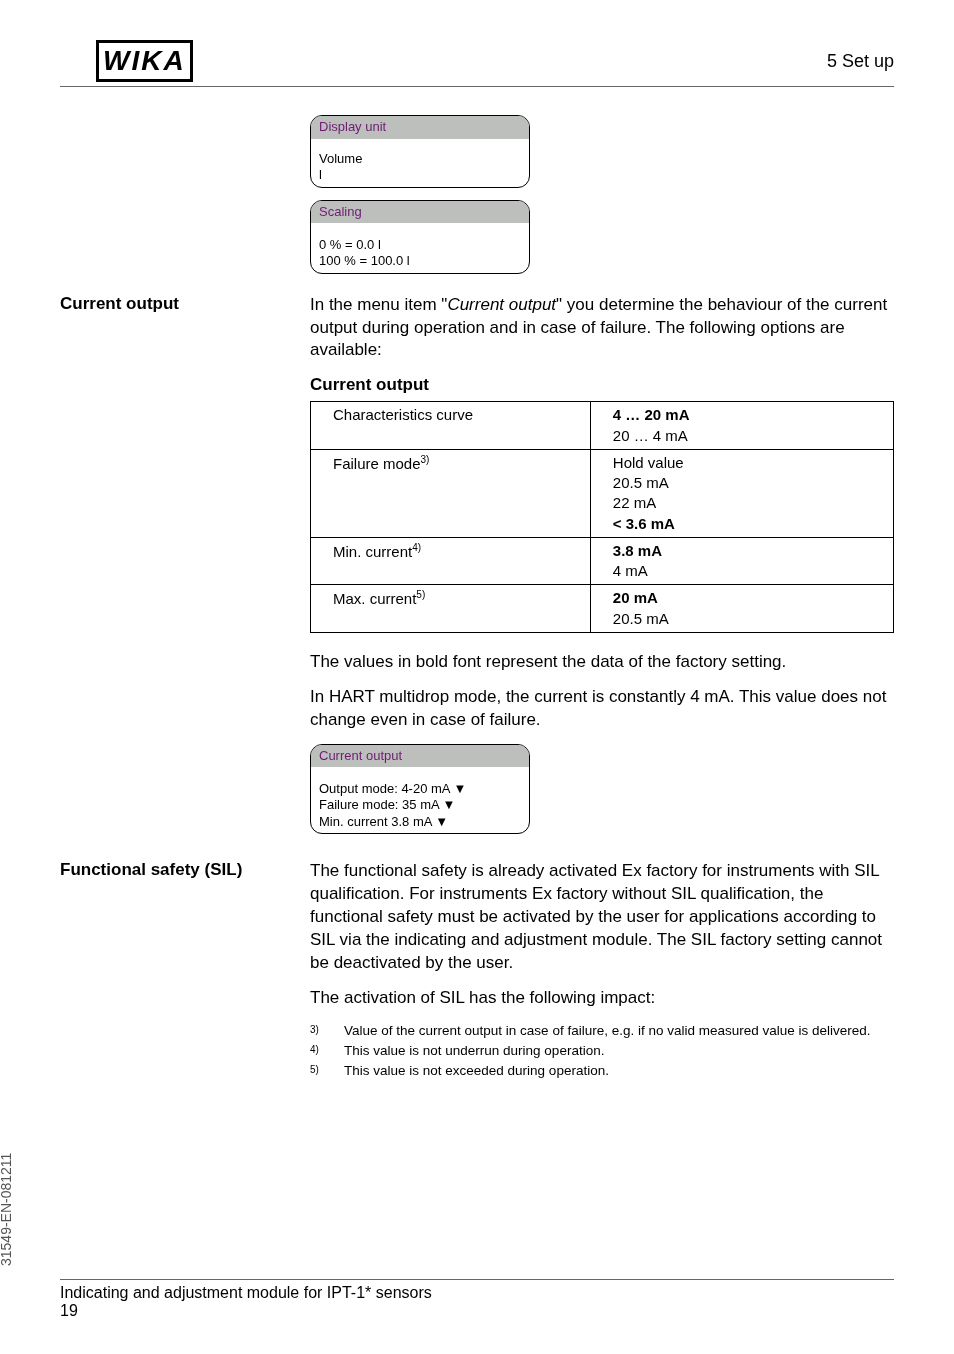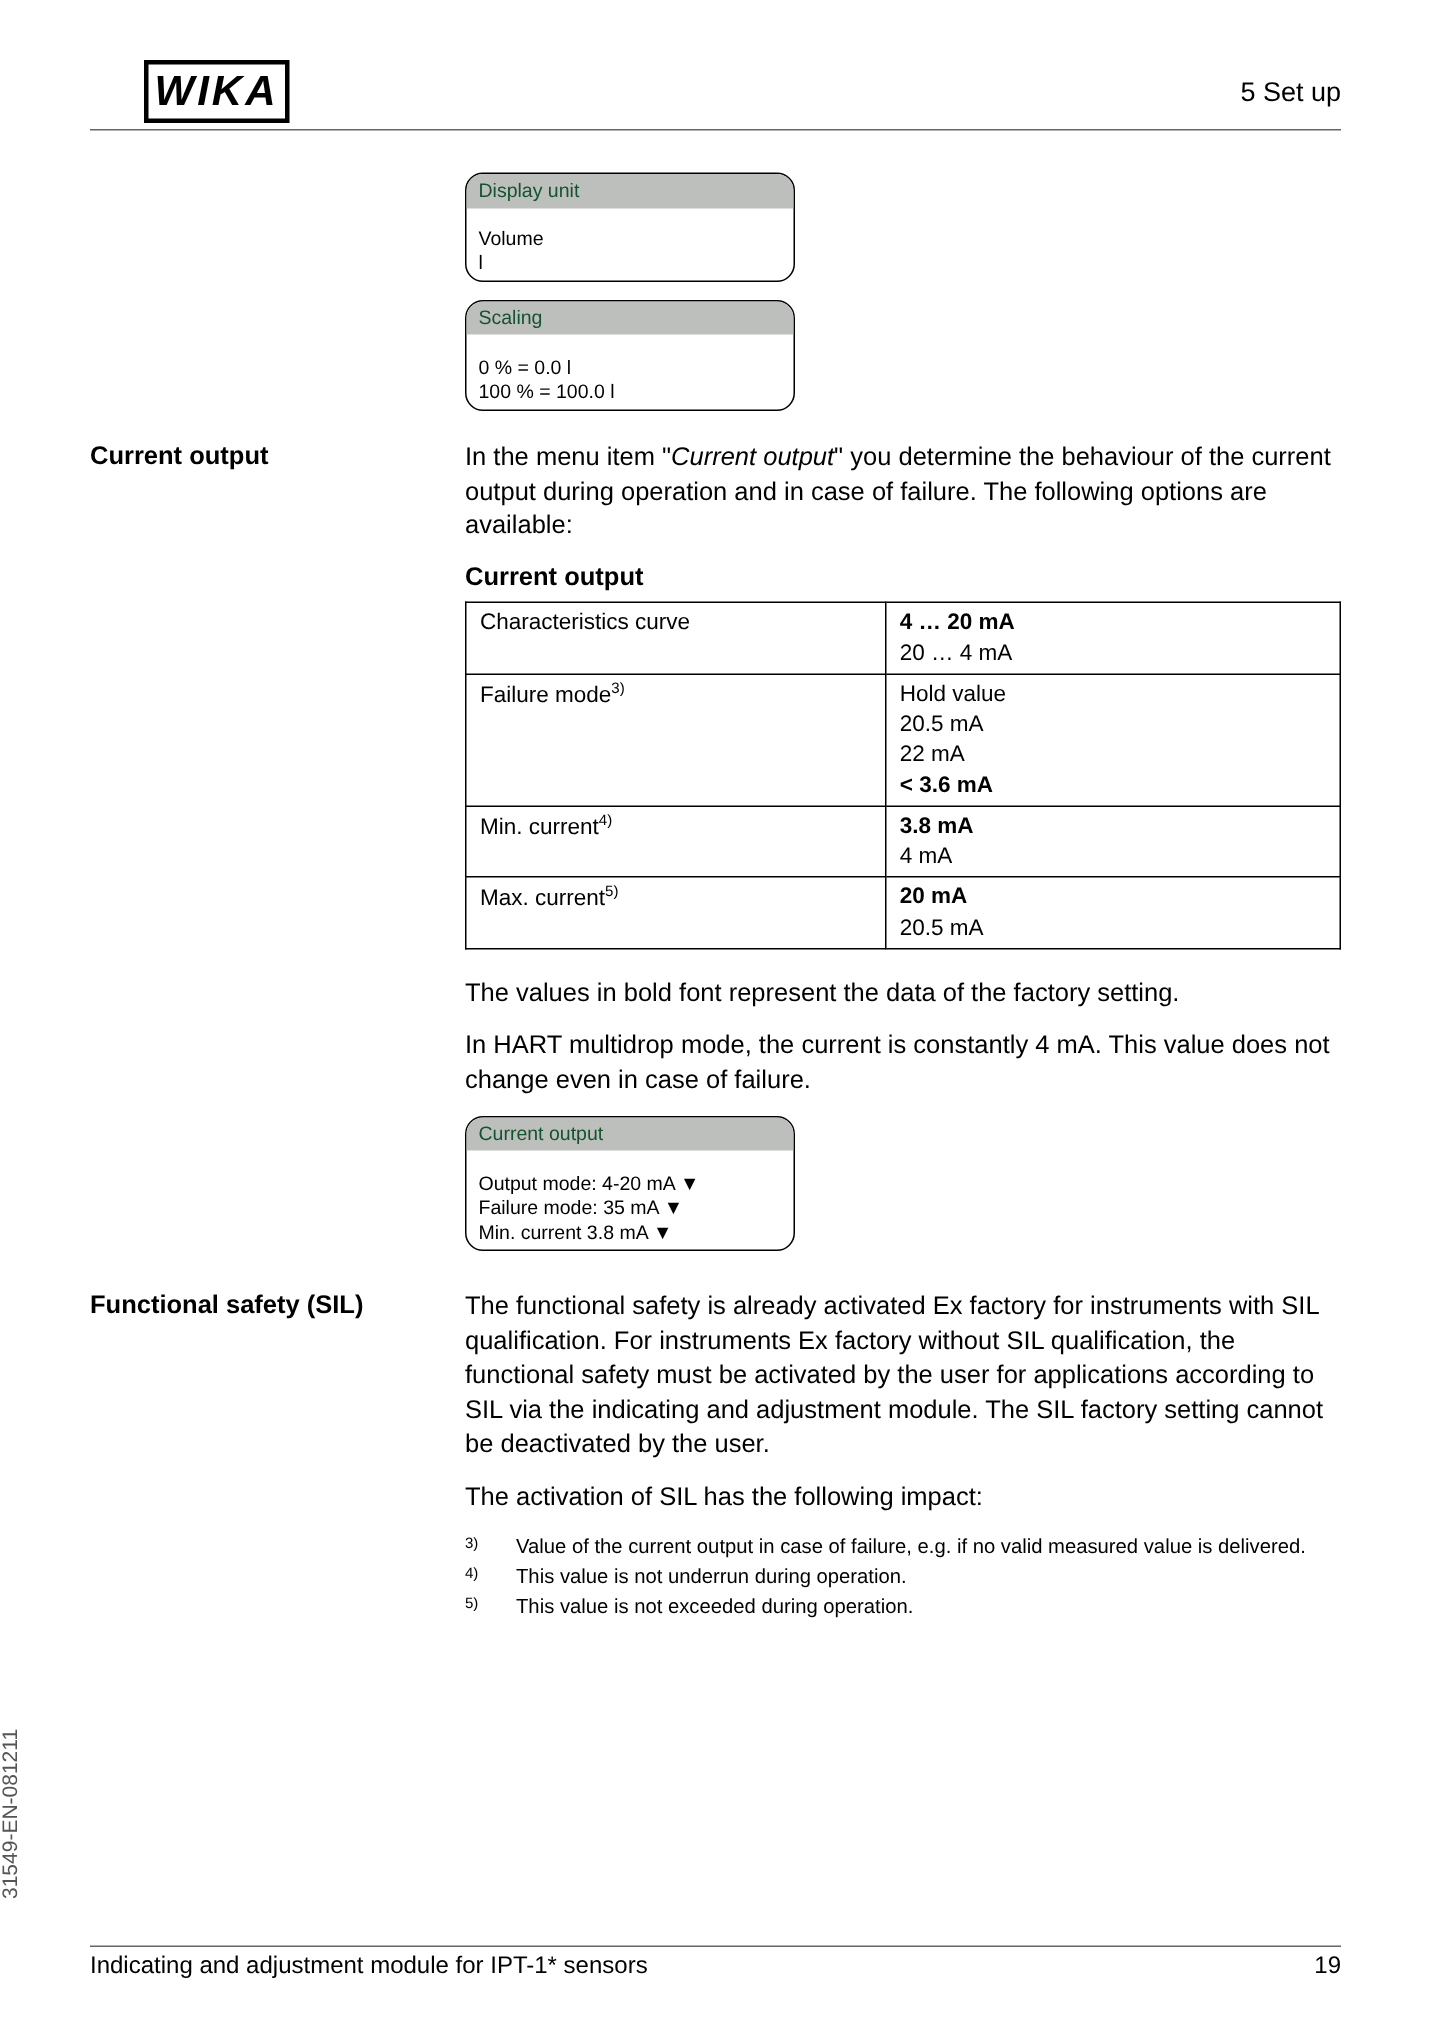--- a/index.html
+++ b/index.html
@@ -63,21 +63,21 @@
     width: 220px;
     border: 1px solid #000;
     border-radius: 12px;
     overflow: hidden;
     margin-bottom: 12px;
   }
   .lcd-title {
     background: #bdbfbc;
     font-size: 13px;
     padding: 2px 8px 3px 8px;
-    color: #14532d;
+    color: #701a75;
   }
   .lcd-body {
     font-size: 13px;
     padding: 2px 8px 3px 8px;
     min-height: 48px;
     display: flex;
     flex-direction: column;
     justify-content: flex-end;
   }
   .lcd-body-top { justify-content: flex-start; }
@@ -93,21 +93,21 @@
   
   table.data {
     width: 100%;
     border-collapse: collapse;
     font-size: 15px;
     margin-top: 2px;
     margin-bottom: 18px;
   }
   table.data td {
     border: 1px solid #000;
-    padding: 3px 9px;
+    padding: 3px 22px;
     vertical-align: top;
     line-height: 1.35;
   }
   table.data td.col1 { width: 48%; }
   .b { font-weight: 700; }
 
   
   .lcd-small .lcd-body { min-height: auto; padding-top: 4px; }
 
   
@@ -129,20 +129,21 @@
   .footer {
     position: absolute;
     bottom: 34px;
     left: 60px;
     right: 60px;
     border-top: 1px solid #666;
     padding-top: 4px;
     display: flex;
     justify-content: space-between;
     font-size: 16px;
+    flex-direction: column;
   }
 
   
   .side {
     position: absolute;
     left: 14px;
     bottom: 88px;
     transform: rotate(-90deg);
     transform-origin: left bottom;
     font-size: 14px;

